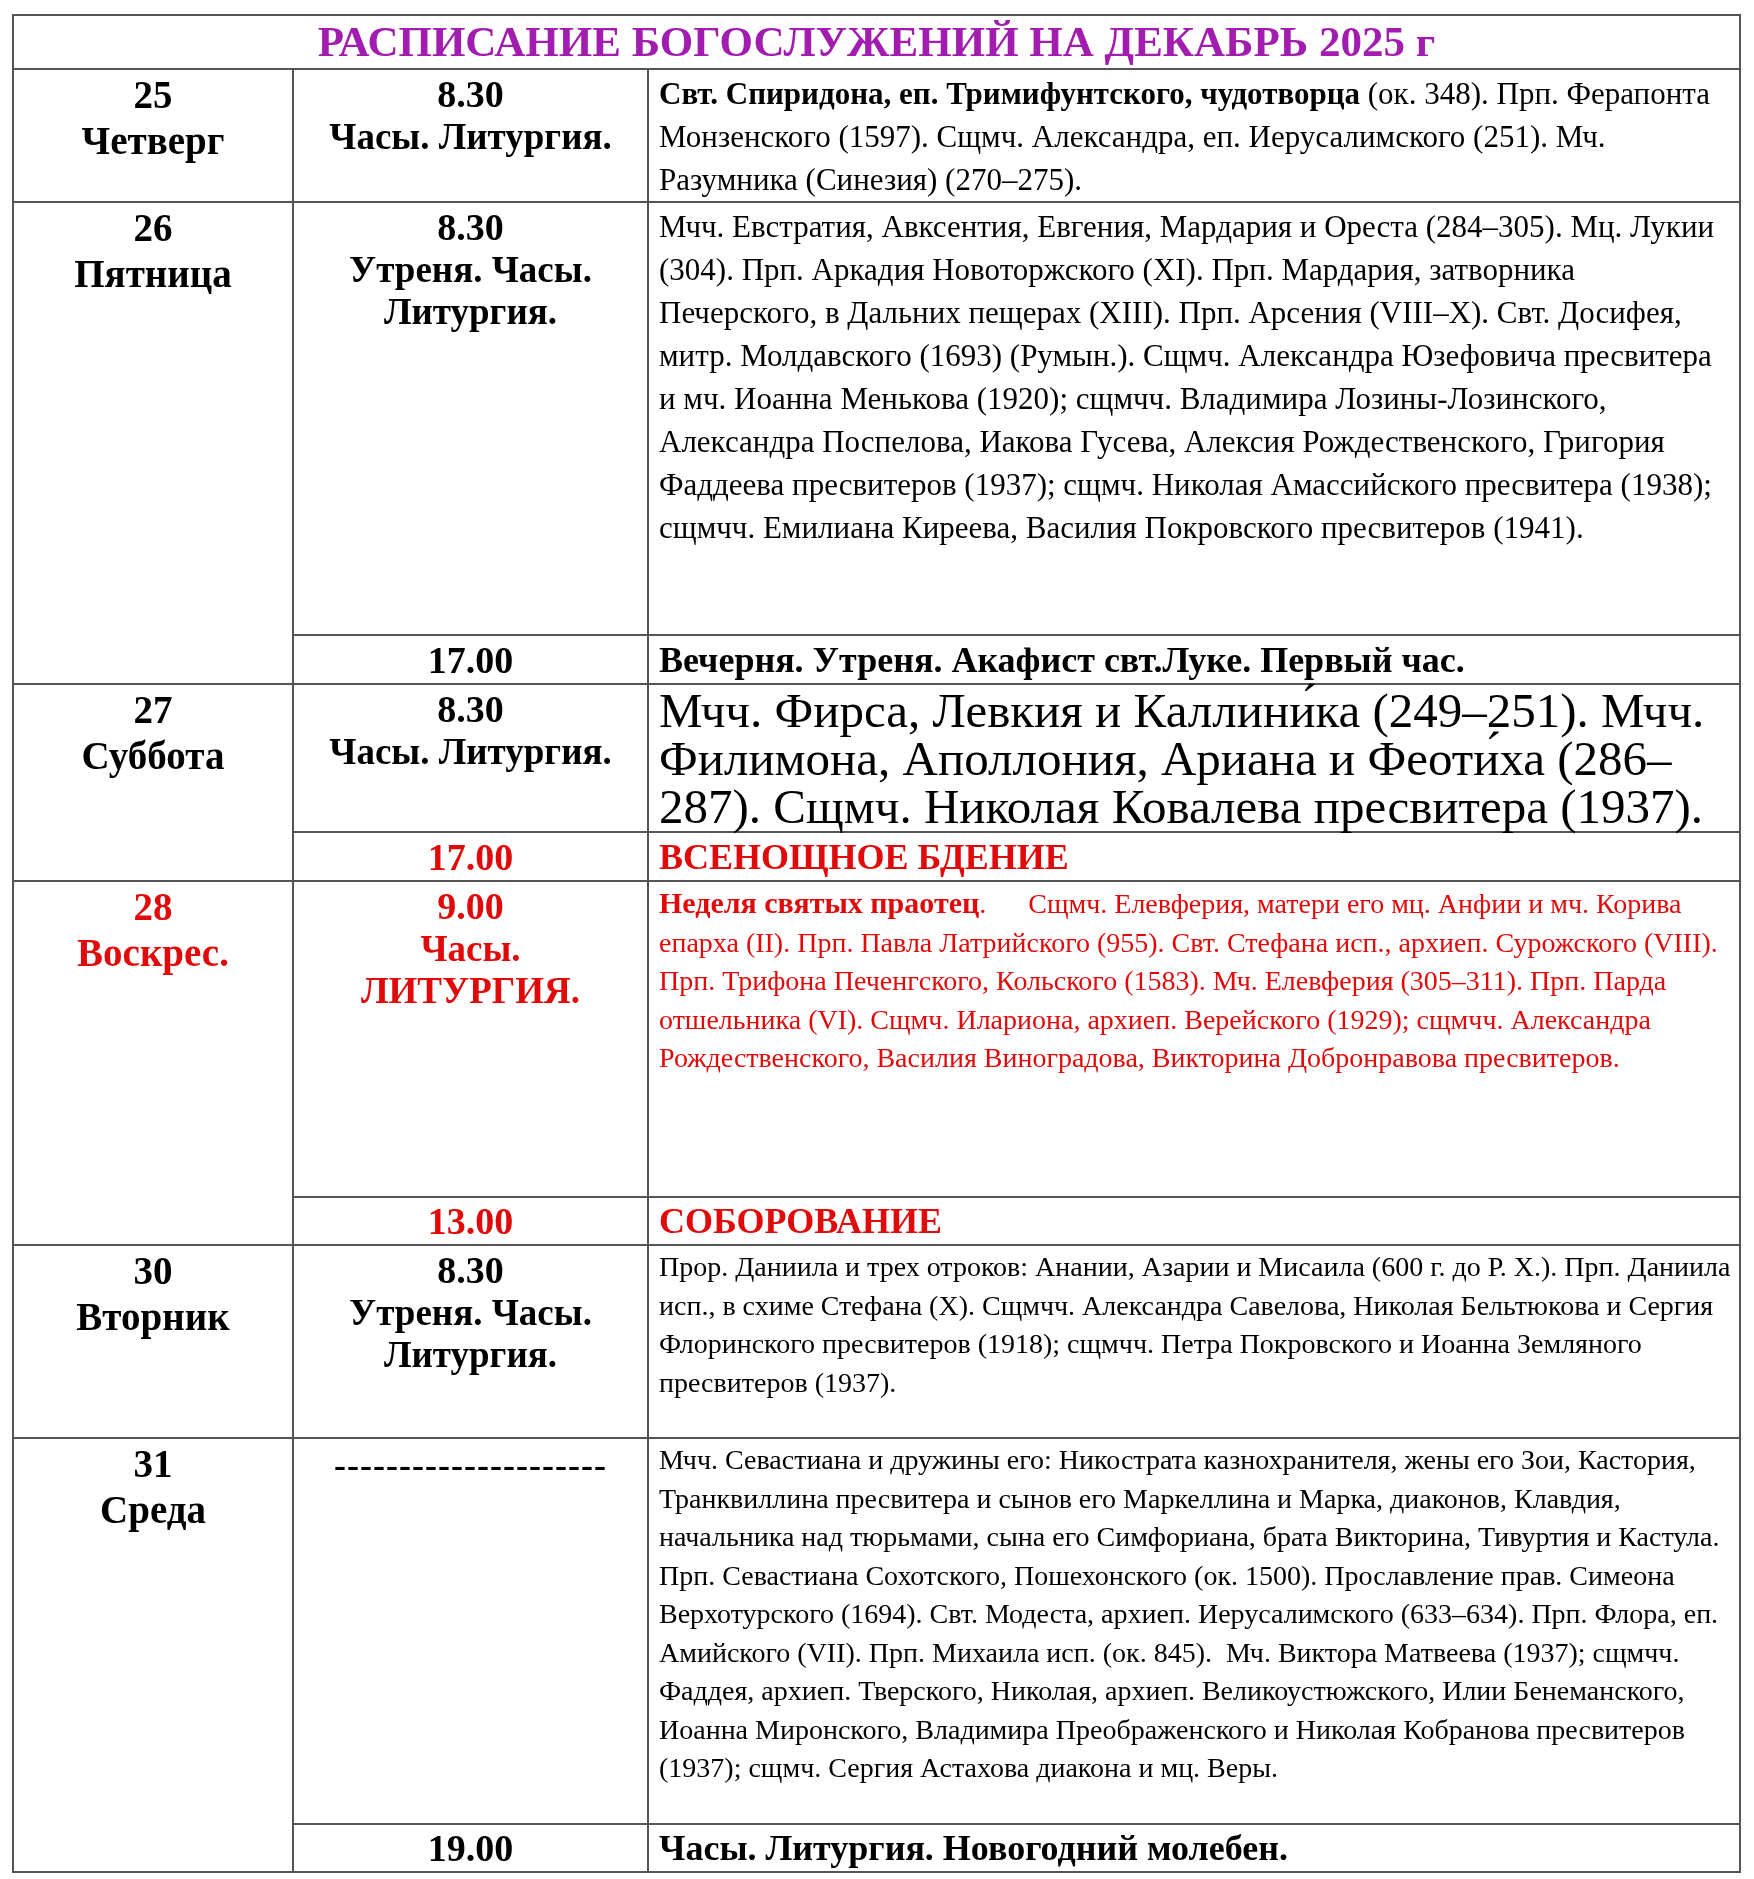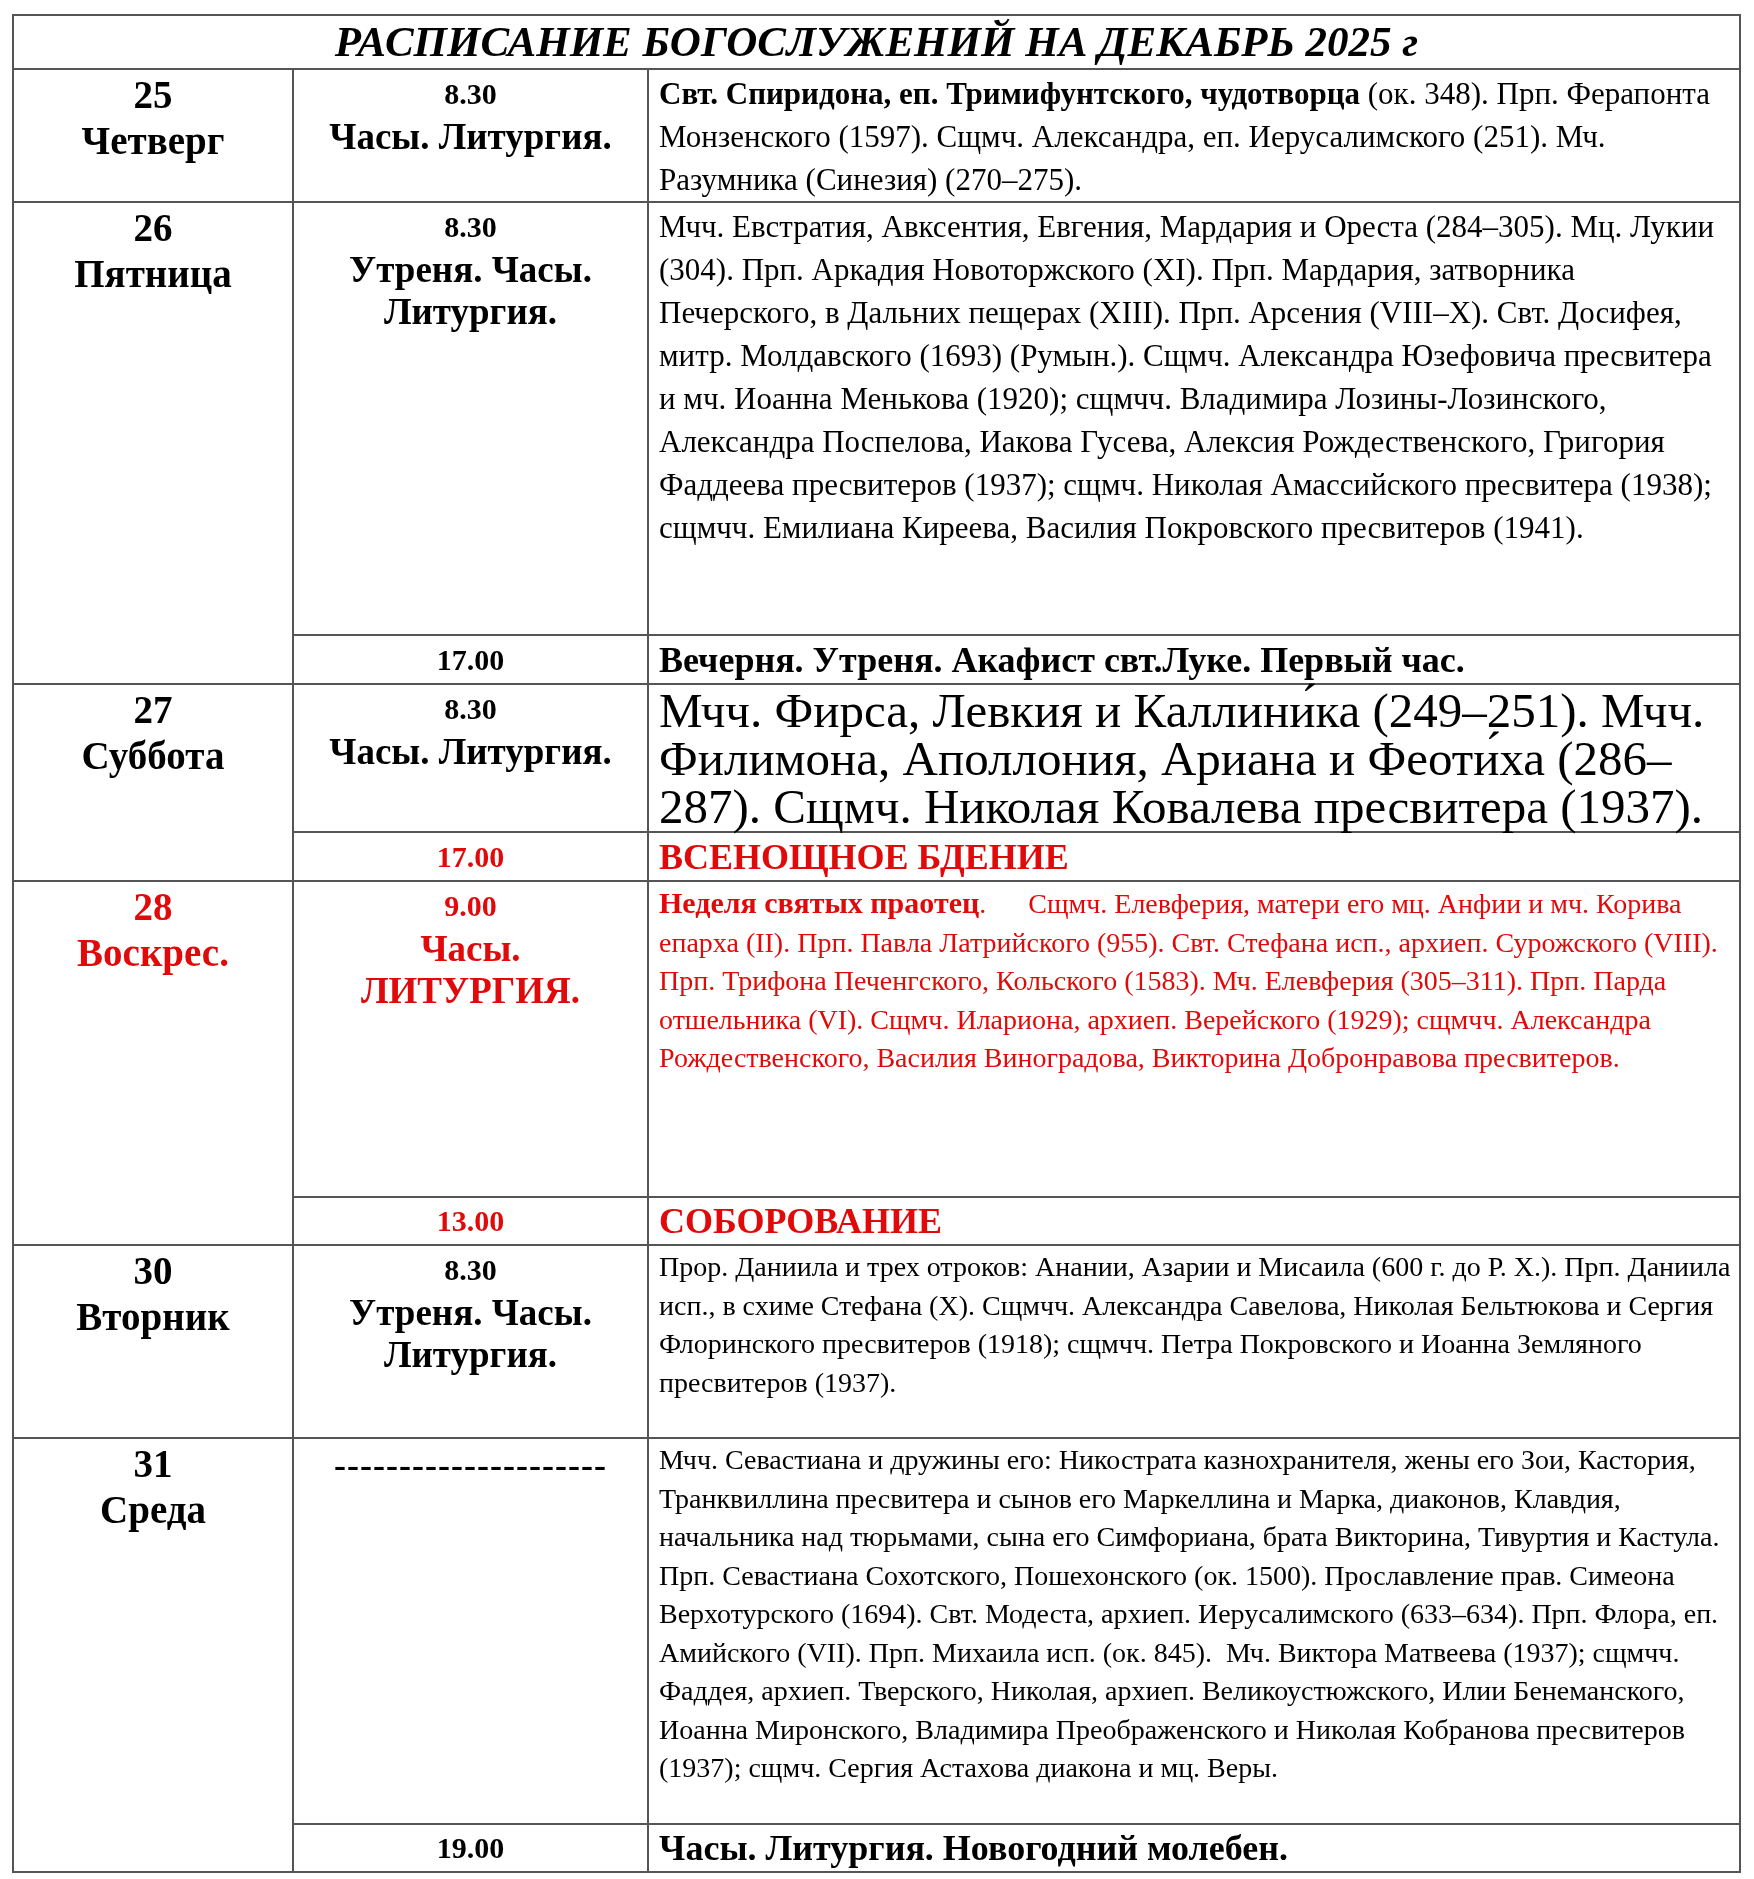--- a/index.html
+++ b/index.html
@@ -5,26 +5,26 @@
   html, body { margin: 0; padding: 0; background: #ffffff; }
   body { width: 1754px; height: 1879px; position: relative; overflow: hidden;
          font-family: "Liberation Serif", "DejaVu Serif", serif; color: #000; }
   .sheet { position: absolute; left: 12px; top: 14px; width: 1727px; }
   table.schedule { border-collapse: collapse; width: 1727px; table-layout: fixed; }
   table.schedule td { border: 2px solid #555; padding: 0; vertical-align: top; }
   col.c-day { width: 280px; }
   col.c-time { width: 355px; }
   col.c-desc { width: 1092px; }
   .title-cell { height: 52px; text-align: center; vertical-align: middle !important; }
-  .title { color: #000000; font-weight: bold; font-size: 43px; line-height: 52px; letter-spacing: 0px; font-style: italic; }
+  .title { color: #a21caf; font-weight: bold; font-size: 43px; line-height: 52px; letter-spacing: 0px; }
   .day-cell { text-align: center; }
   .day-num, .day-name { font-weight: bold; font-size: 39px; line-height: 46px; display: block; }
   .day-num { padding-top: 2px; font-family: Liberation Serif, serif; }
   .time-cell { text-align: center; }
-  .time, .service { font-weight: bold; font-size: 30px; line-height: 44px; display: block; }
+  .time, .service { font-weight: bold; font-size: 38px; line-height: 44px; display: block; }
   .time { padding-top: 2px; }
   .service { font-size: 37px; line-height: 42px; }
   .desc { padding: 2px 8px 0 10px !important; }
   .d-lg { font-size: 31px; line-height: 43px; }
   .d-xl { font-size: 49px; line-height: 48px; }
   .d-sm { font-size: 28px; line-height: 38.5px; }
   .b { font-weight: bold; }
   .red { color: #e00a0a; }
   .event { font-weight: bold; font-size: 36px; line-height: 42px; padding-left: 10px !important; vertical-align: middle !important; }
   .sub-time { text-align: center; vertical-align: middle !important; }

